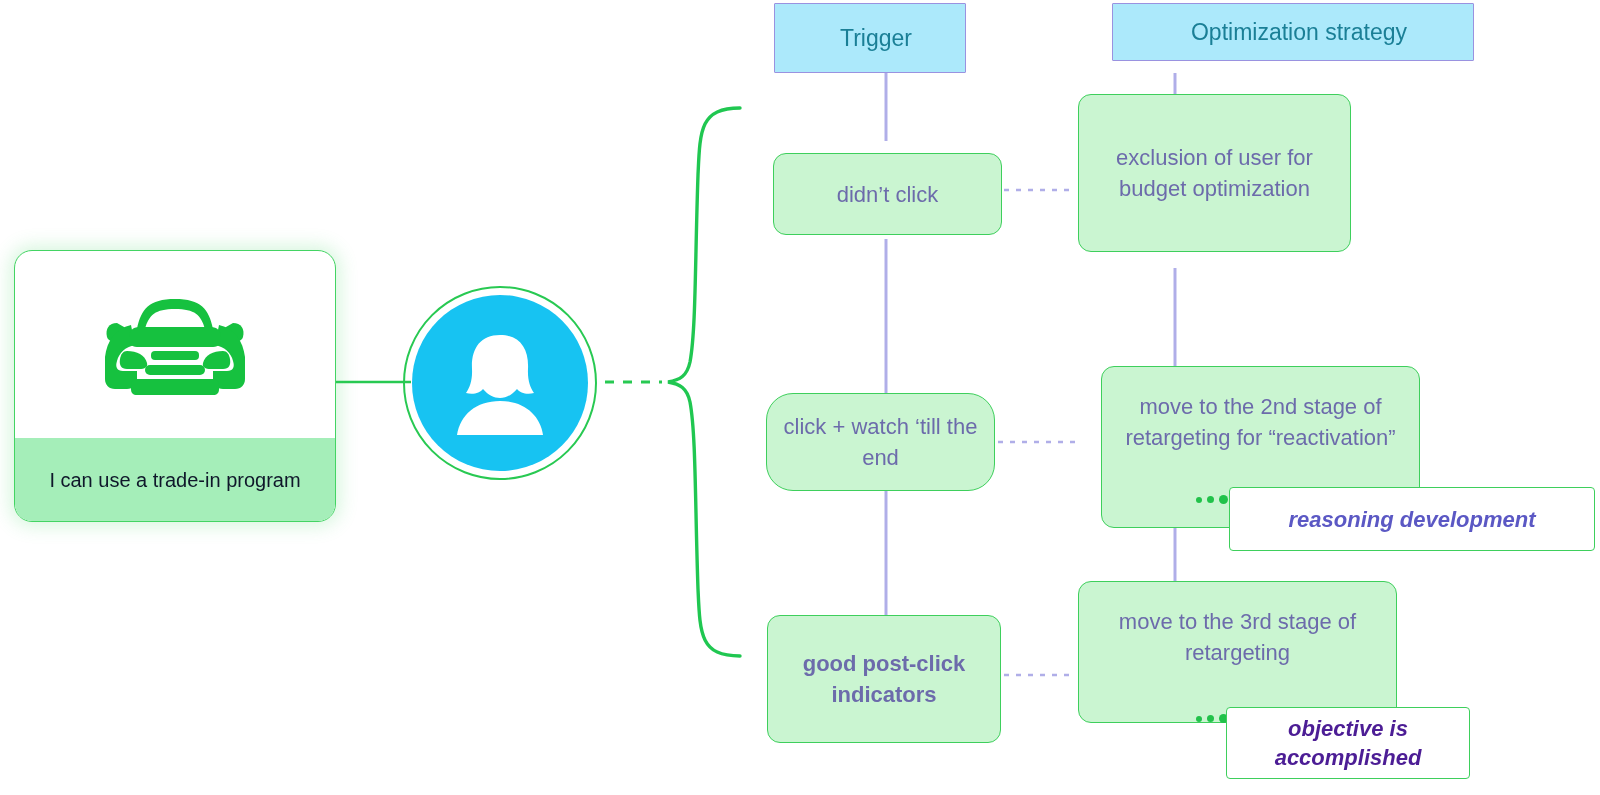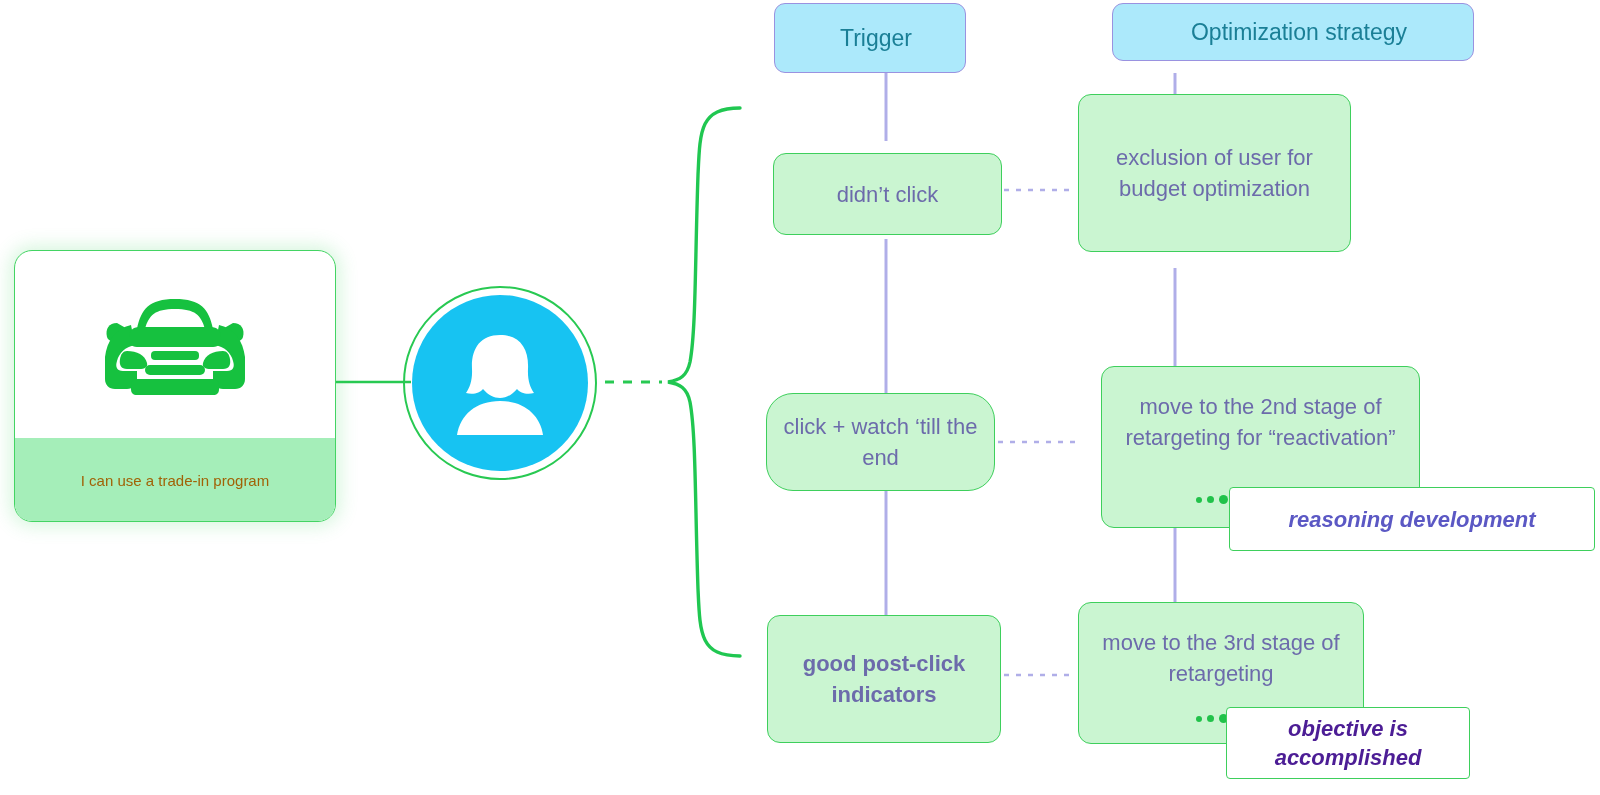--- a/index.html
+++ b/index.html
@@ -54,22 +54,22 @@
     left: 0; top: 187px;
     width: 100%;
     height: 85px;
     background: #a5eeb9;
     display: flex;
     align-items: center;
     justify-content: center;
     text-align: center;
   }
   .persona-label-area span {
-    color: #a16207;
-    font-size: 15px;
+    color: #0f172a;
+    font-size: 20px;
     line-height: 31px;
     padding: 0 16px;
   }
 
   
   .avatar-ring {
     position: absolute;
     left: 403px;
     top: 286px;
     width: 194px;
@@ -89,21 +89,21 @@
     display: flex;
     align-items: center;
     justify-content: center;
   }
 
   
   .chip {
     position: absolute;
     background: #ace9fb;
     border: 1.5px solid #9a92e0;
-    border-radius: 11px;
+    border-radius: 1px;
     box-sizing: border-box;
     display: flex;
     align-items: center;
     justify-content: center;
     color: #1a7f96;
     font-size: 23px;
     padding-left: 12px;
   }
   .chip-trigger   { left: 774px;  top: 3px; width: 192px; height: 70px; }
   .chip-strategy  { left: 1112px; top: 3px; width: 362px; height: 58px; }
@@ -124,21 +124,21 @@
     line-height: 31px;
   }
   .fbox span { padding: 0 14px; }
 
   .trig-1 { left: 773px; top: 153px; width: 229px; height: 82px; }
   .trig-2 { left: 766px; top: 393px; width: 229px; height: 98px; border-radius: 27px; }
   .trig-3 { left: 767px; top: 615px; width: 234px; height: 128px; font-weight: bold; }
 
   .strat-1 { left: 1078px; top: 94px; width: 273px; height: 158px; }
   .strat-2 { left: 1078px; top: 366px; width: 319px; height: 162px; margin-left: 23px; }
-  .strat-3 { left: 1078px; top: 602px; width: 286px; height: 142px; }
+  .strat-3 { left: 1078px; top: 581px; width: 319px; height: 142px; }
 
   
   .fbox.has-dots { align-items: flex-start; padding-top: 24px; }
 
   
   .dots {
     position: absolute;
     display: flex;
     gap: 5px;
     align-items: center;

